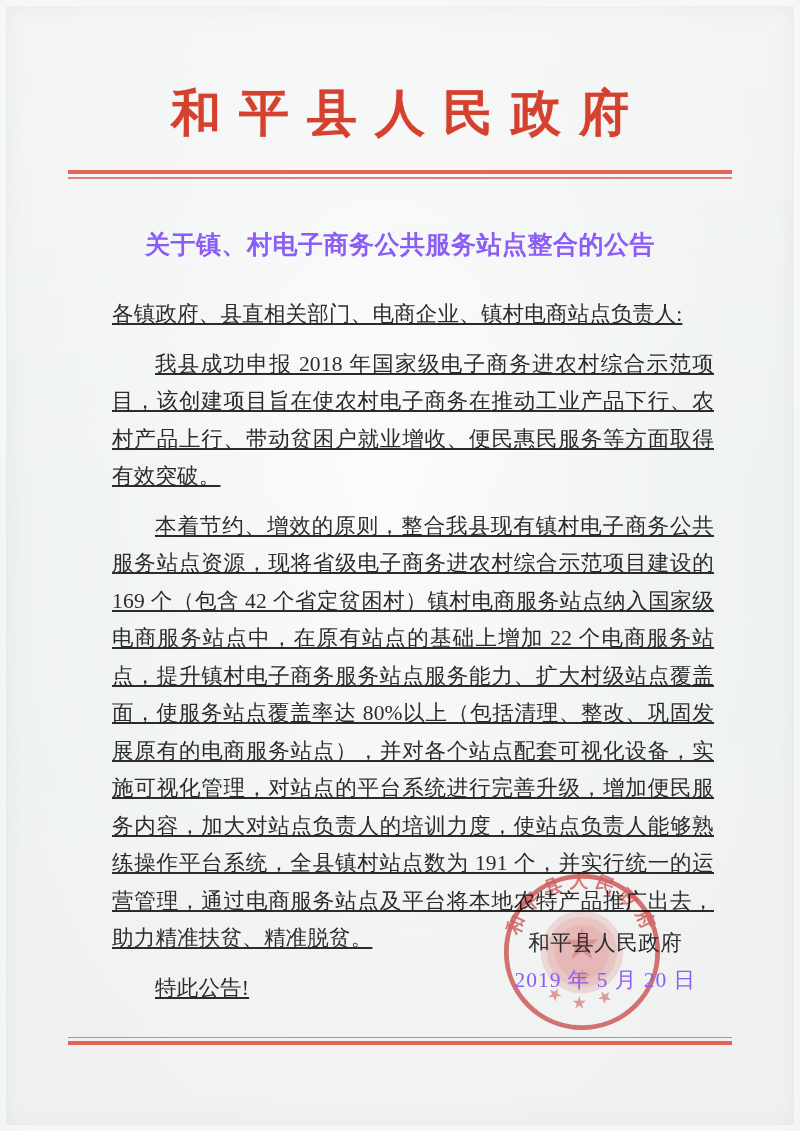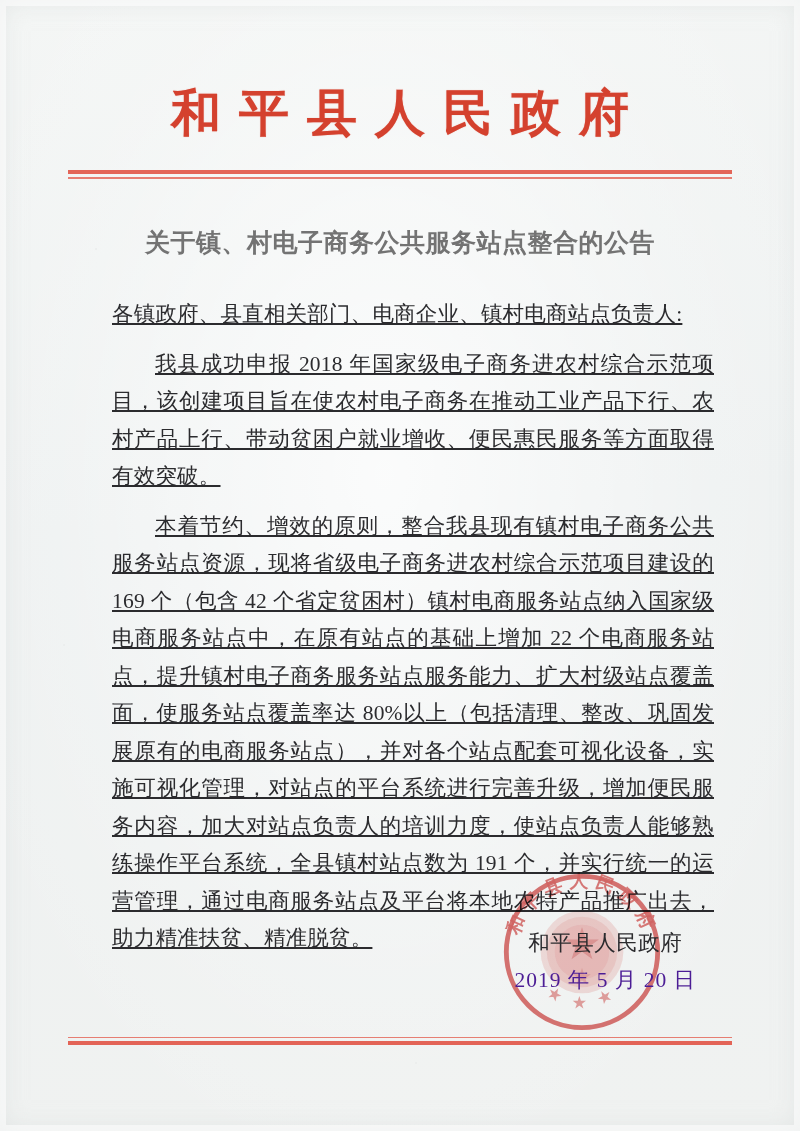--- a/index.html
+++ b/index.html
@@ -112,26 +112,26 @@
     opacity: .92;
   }
 
   
   .doc-title {
     position: absolute;
     left: 70px;
     right: 70px;
     top: 228px;
     text-align: center;
-    font-family: Liberation Mono, monospace;
+    font-family: Liberation Serif, serif;
     font-weight: 700;
     font-size: 25px;
     line-height: 1.35;
     letter-spacing: .5px;
-    color: #737373;
+    color: #8b5cf6;
   }
 
   .body-block {
     position: absolute;
     left: 112px;
     right: 86px;
     top: 296px;
   }
 
   .para {
@@ -159,21 +159,21 @@
     font-size: 21.5px;
     line-height: 37px;
     letter-spacing: .5px;
     color: #2b2b2e;
     white-space: nowrap;
   }
   .sign-date {
     font-size: 21.5px;
     line-height: 37px;
     letter-spacing: 1px;
-    color: #4c1d95;
+    color: #8b5cf6;
     white-space: nowrap;
   }
 
   
   .seal {
     position: absolute;
     left: 494px;
     top: 864px;
     width: 176px;
     height: 176px;
@@ -203,20 +203,21 @@
       <div class="thick"></div>
       <div class="thin"></div>
     </div>
 
     <div class="doc-title">关于镇、村电子商务公共服务站点整合的公告</div>
 
     <div class="body-block">
       <p class="para">各镇政府、县直相关部门、电商企业、镇村电商站点负责人:</p>
       <p class="para indent">我县成功申报 2018 年国家级电子商务进农村综合示范项目，该创建项目旨在使农村电子商务在推动工业产品下行、农村产品上行、带动贫困户就业增收、便民惠民服务等方面取得有效突破。</p>
       <p class="para indent">本着节约、增效的原则，整合我县现有镇村电子商务公共服务站点资源，现将省级电子商务进农村综合示范项目建设的 169 个（包含 42 个省定贫困村）镇村电商服务站点纳入国家级电商服务站点中，在原有站点的基础上增加 22 个电商服务站点，提升镇村电子商务服务站点服务能力、扩大村级站点覆盖面，使服务站点覆盖率达 80%以上（包括清理、整改、巩固发展原有的电商服务站点），并对各个站点配套可视化设备，实施可视化管理，对站点的平台系统进行完善升级，增加便民服务内容，加大对站点负责人的培训力度，使站点负责人能够熟练操作平台系统，全县镇村站点数为 191 个，并实行统一的运营管理，通过电商服务站点及平台将本地农特产品推广出去，助力精准扶贫、精准脱贫。</p>
+      <p class="para indent">特此公告!</p>
     </div>
 
     <div class="seal">
       <svg viewBox="0 0 200 200" xmlns="http://www.w3.org/2000/svg">
         <defs>
           <path id="arcTop" d="M 100,100 m -74,0 a 74,74 0 1,1 148,0" fill="none"></path>
           <path id="arcBottom" d="M 100,100 m -62,0 a 62,62 0 1,0 124,0" fill="none"></path>
         </defs>
         <circle cx="100" cy="100" r="86" fill="none" stroke="#c8413f" stroke-width="5.5" opacity="0.9"></circle>
 

